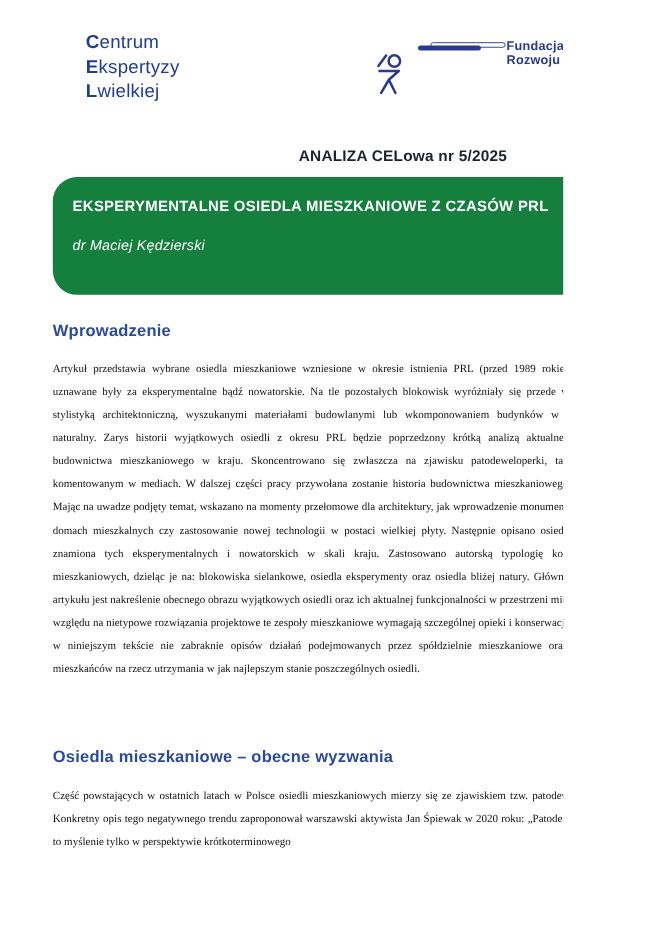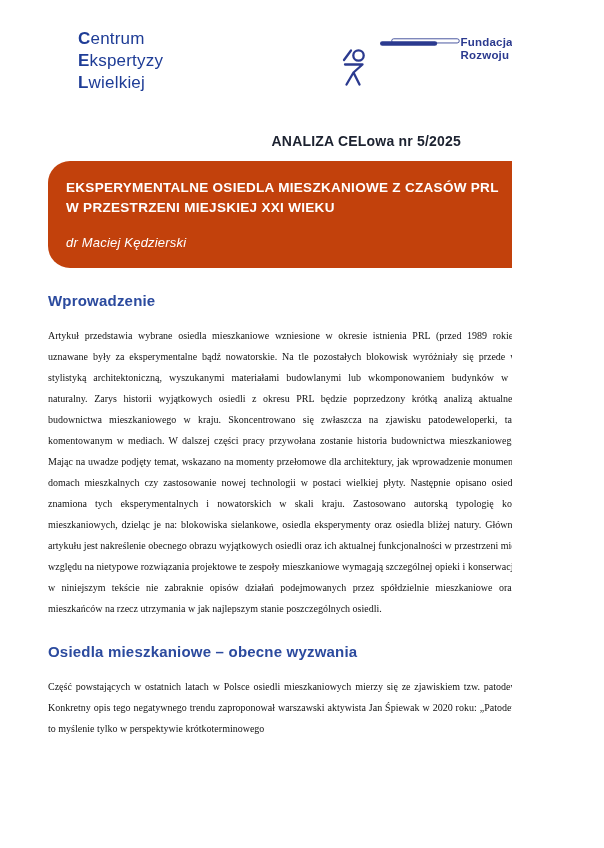--- a/index.html
+++ b/index.html
@@ -34,39 +34,39 @@
 
   .issue-line{
     position:absolute;top:133px;right:51px;
     font-size:14px;font-weight:bold;color:#1c2230;letter-spacing:.2px;
   }
 
   
   .banner{
     position:absolute;top:161px;left:48px;
     width:505px;height:107px;box-sizing:border-box;
-    background:#c2410c;border-radius:22px;
+    background:#15803d;border-radius:22px;
     padding:17px 18px 0 18px;color:#ffffff;
   }
   .banner-title{
     margin:0;font-size:13.5px;line-height:20px;
     font-weight:bold;letter-spacing:.3px;
   }
   .banner-author{
     margin:17px 0 0 0;font-size:13px;font-style:italic;font-weight:normal;
     letter-spacing:.2px;
   }
 
   
   .content{position:absolute;top:292px;left:48px;width:505px;}
   .section-heading{
     margin:0;color:#2b4a9e;
     font-size:15px;line-height:18px;font-weight:bold;letter-spacing:.2px;
   }
-  .section-heading.second{margin-top:24px;}
+  .section-heading.second{margin-top:61px;}
   .body-par{
     margin:15px 0 0 0;
     font-family:"Liberation Serif",serif;
     font-size:10px;line-height:21px;
     color:#111111;text-align:justify;
   }
 </style>
 </head>
 <body>
 
@@ -91,21 +91,21 @@
       </svg>
       <div class="frdl-name">Fundacja Rozwoju</div>
       <div class="frdl-name">Demokracji Lokalnej</div>
       <div class="frdl-sub">im. Jerzego Regulskiego</div>
     </div>
   </div>
 
   <div class="issue-line">ANALIZA CELowa nr 5/2025</div>
 
   <section class="banner">
-    <h1 class="banner-title"><span>EKSPERYMENTALNE OSIEDLA MIESZKANIOWE Z CZASÓW PRL</span><br><span>W PRZESTRZENI MIEJSKIEJ XXI WIEKU</span></h1>
+    <h1 class="banner-title"><span>EKSPERYMENTALNE OSIEDLA MIESZKANIOWE Z CZASÓW PRL</span><br></h1>
     <p class="banner-author">dr Maciej Kędzierski</p>
   </section>
 
   <main class="content">
     <h2 class="section-heading">Wprowadzenie</h2>
     <p class="body-par">Artykuł przedstawia wybrane osiedla mieszkaniowe wzniesione w okresie istnienia PRL (przed 1989 rokiem), które uznawane były za eksperymentalne bądź nowatorskie. Na tle pozostałych blokowisk wyróżniały się przede wszystkim stylistyką architektoniczną, wyszukanymi materiałami budowlanymi lub wkomponowaniem budynków w krajobraz naturalny. Zarys historii wyjątkowych osiedli z okresu PRL będzie poprzedzony krótką analizą aktualnej sytuacji budownictwa mieszkaniowego w kraju. Skoncentrowano się zwłaszcza na zjawisku patodeweloperki, tak chętnie komentowanym w mediach. W dalszej części pracy przywołana zostanie historia budownictwa mieszkaniowego w PRL. Mając na uwadze podjęty temat, wskazano na momenty przełomowe dla architektury, jak wprowadzenie monumentalizmu w domach mieszkalnych czy zastosowanie nowej technologii w postaci wielkiej płyty. Następnie opisano osiedla mające znamiona tych eksperymentalnych i nowatorskich w skali kraju. Zastosowano autorską typologię kompleksów mieszkaniowych, dzieląc je na: blokowiska sielankowe, osiedla eksperymenty oraz osiedla bliżej natury. Głównym celem artykułu jest nakreślenie obecnego obrazu wyjątkowych osiedli oraz ich aktualnej funkcjonalności w przestrzeni miejskiej. Ze względu na nietypowe rozwiązania projektowe te zespoły mieszkaniowe wymagają szczególnej opieki i konserwacji. Dlatego w niniejszym tekście nie zabraknie opisów działań podejmowanych przez spółdzielnie mieszkaniowe oraz samych mieszkańców na rzecz utrzymania w jak najlepszym stanie poszczególnych osiedli.</p>
     <h2 class="section-heading second">Osiedla mieszkaniowe – obecne wyzwania</h2>
     <p class="body-par">Część powstających w ostatnich latach w Polsce osiedli mieszkaniowych mierzy się ze zjawiskiem tzw. patodeweloperki. Konkretny opis tego negatywnego trendu zaproponował warszawski aktywista Jan Śpiewak w 2020 roku: „Patodeweloperka to myślenie tylko w perspektywie krótkoterminowego</p>
   </main>
 

